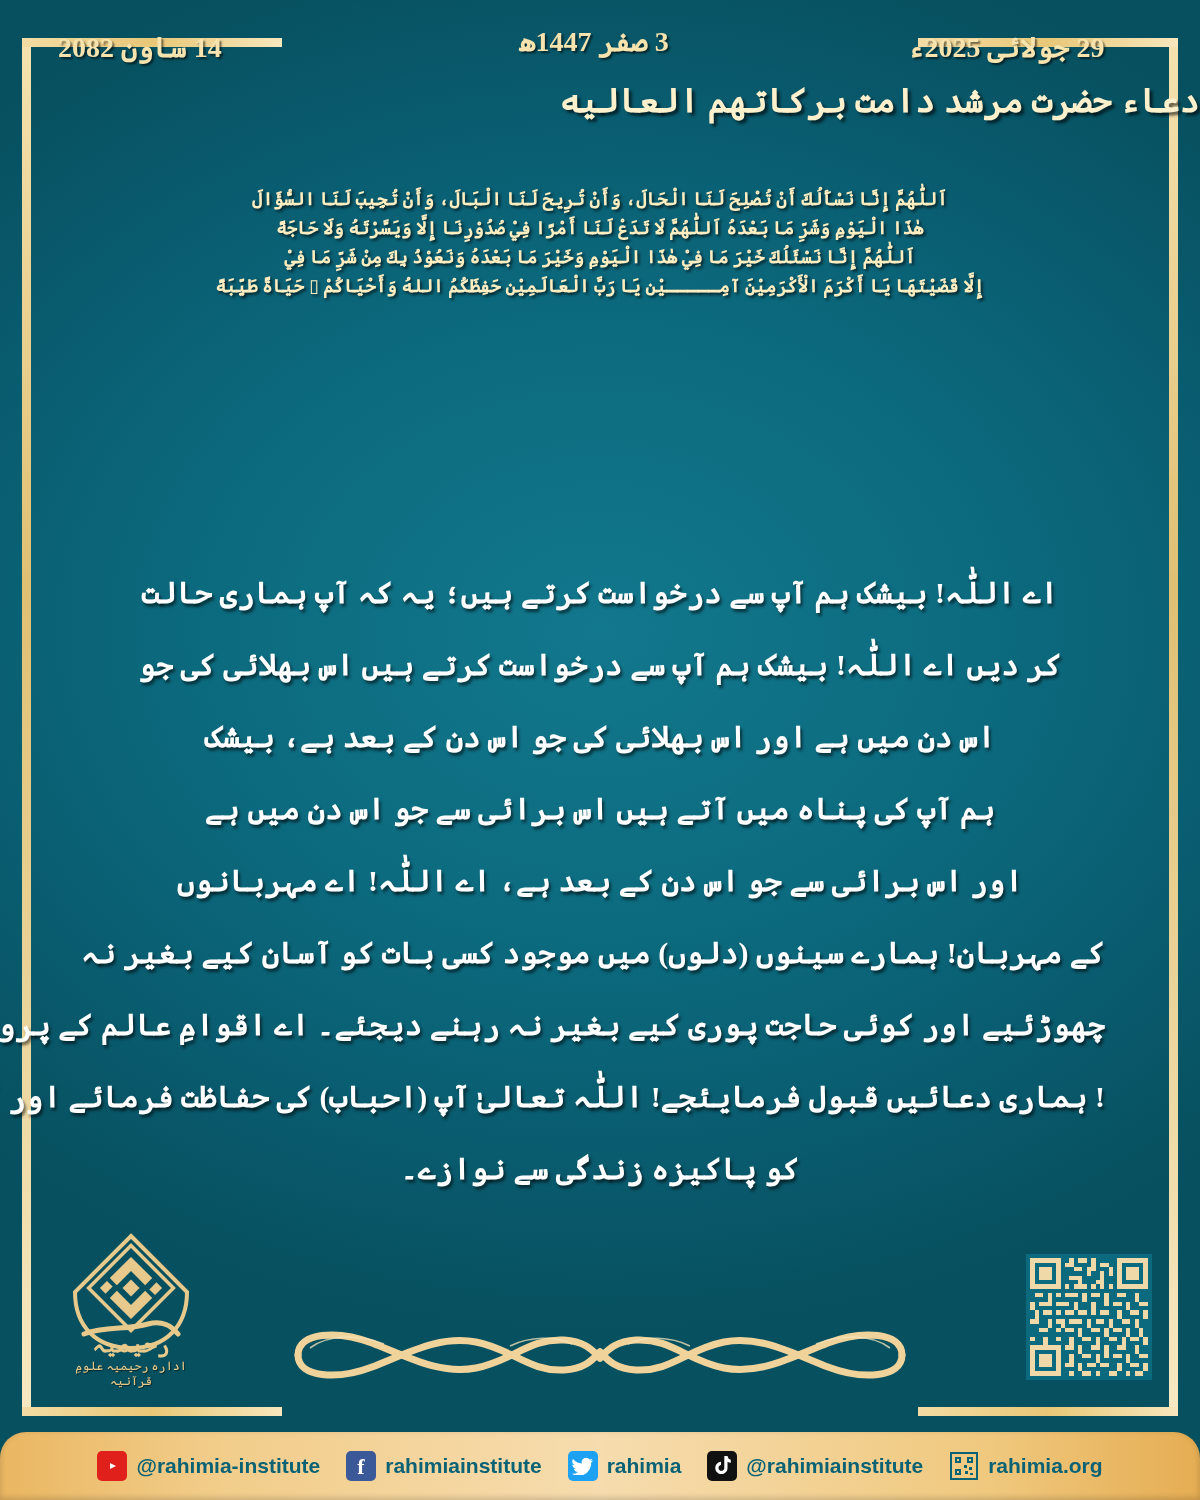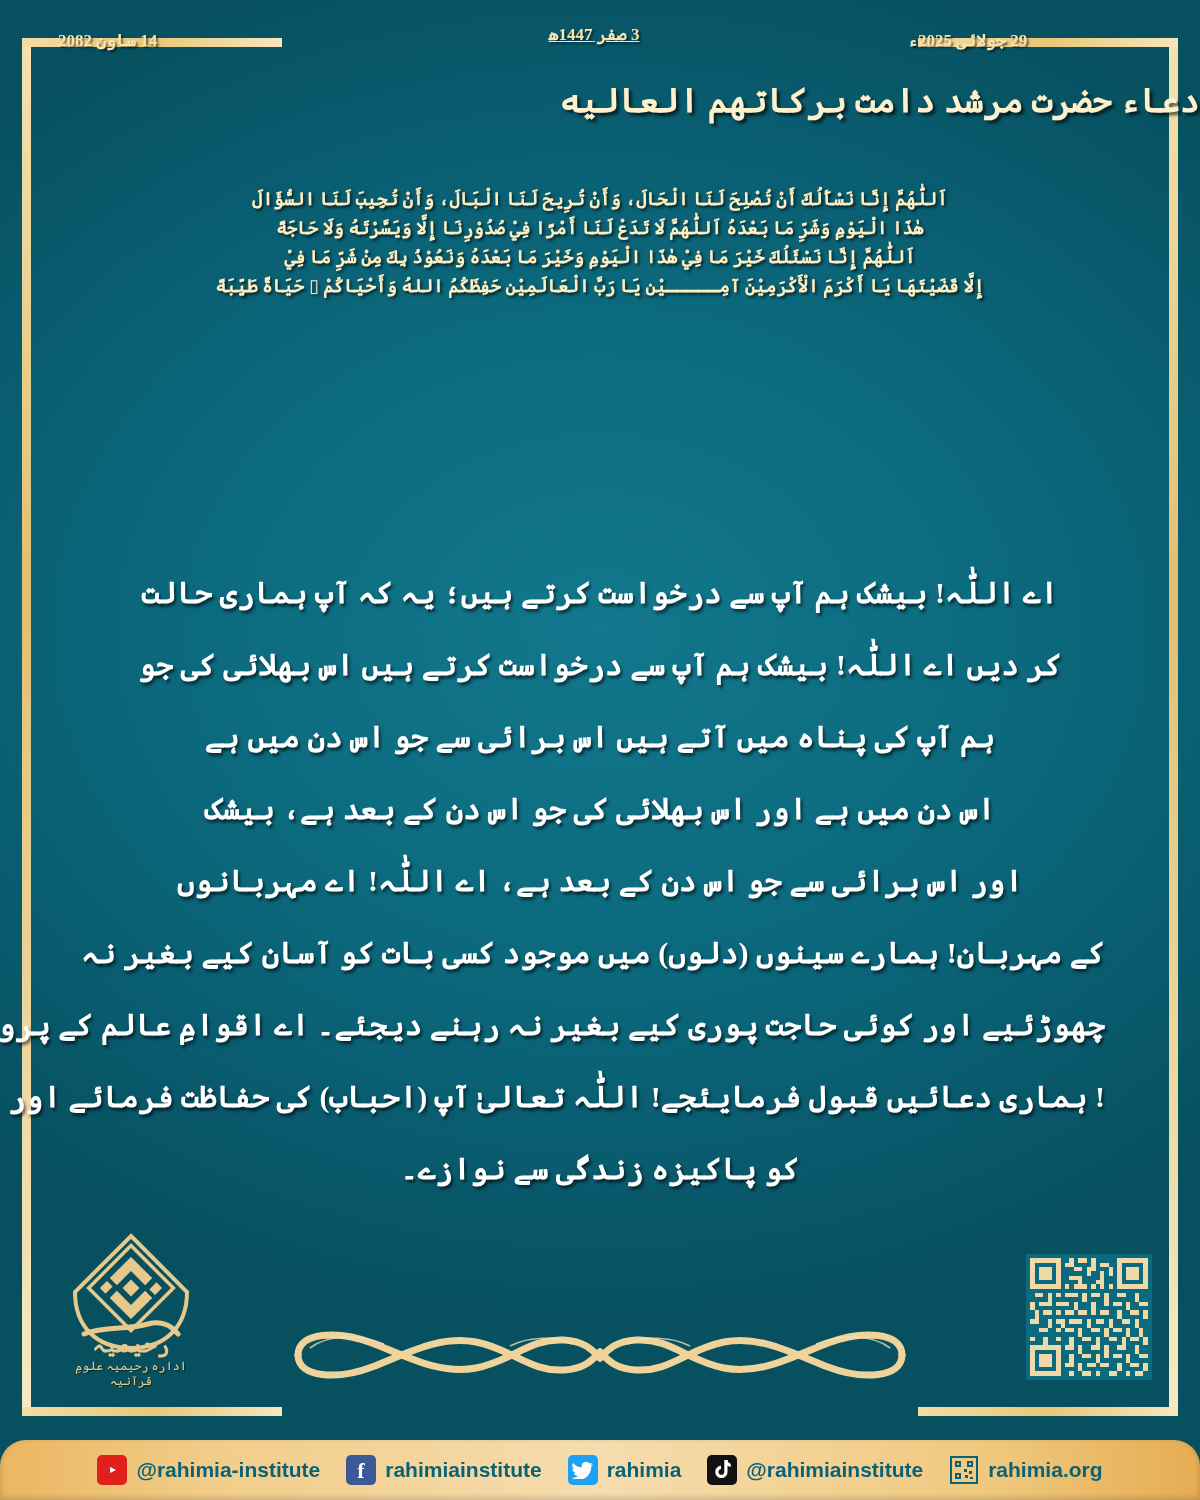--- a/index.html
+++ b/index.html
@@ -24,28 +24,28 @@
      background:linear-gradient(180deg,#f5e2b0,#dfbf72 40%,#f7e9c3);}
   .frame-top-left{left:22px;top:38px;width:260px;height:9px;}
   .frame-top-right{right:22px;top:38px;width:260px;height:9px;}
   .frame-bot-left{left:22px;bottom:84px;width:260px;height:9px;}
   .frame-bot-right{right:22px;bottom:84px;width:260px;height:9px;}
 
   
   .date{
     position:absolute;top:30px;
     font-family:"Liberation Serif","DejaVu Serif",serif;
-    font-size:17px;font-weight:700;
+    font-size:28px;font-weight:700;
     color:#f6e3ae;
     direction:rtl;white-space:nowrap;
     text-shadow:2px 2px 2px rgba(0,0,0,.55);
     line-height:1.25;
   }
   .date-left{left:58px;text-align:left;width:230px;}
-  .date-center{left:0;right:12px;margin:0 auto;text-align:center;top:24px;text-decoration:underline;}
+  .date-center{left:0;right:12px;margin:0 auto;text-align:center;top:24px;}
   .date-right{right:42px;text-align:left;width:250px;}
 
   
   .title{
     position:absolute;top:80px;left:0;right:0;
     direction:rtl;
     font-family:"Liberation Serif","DejaVu Serif",serif;
     font-size:34px;font-weight:700;
     color:#fdf1cd;
     text-shadow:3px 3px 3px rgba(0,0,0,.6);
@@ -97,21 +97,21 @@
   }
 
   
   .qr{position:absolute;right:48px;bottom:120px;width:126px;height:126px;}
 
   
   .ornament{position:absolute;left:0;right:0;bottom:108px;margin:0 auto;width:640px;height:74px;}
 
   
   .footer{
-    position:absolute;left:0;right:0;bottom:0;height:60px;
+    position:absolute;left:0;right:0;bottom:0;height:68px;
     background:linear-gradient(90deg,#eab762 0%,#f2cd8a 18%,#f6dcae 50%,#f0c97f 82%,#e5ad53 100%);
     border-top-left-radius:26px;border-top-right-radius:26px;
     display:flex;align-items:center;justify-content:center;
     gap:26px;
     box-shadow:0 -2px 6px rgba(0,0,0,.18) inset;
   }
   .social{
     display:flex;align-items:center;gap:9px;
     font-family:"Liberation Sans",sans-serif;
     font-size:21px;font-weight:600;color:#0b6275;white-space:nowrap;
@@ -149,22 +149,22 @@
   <div class="arabic-block">
     <div class="arabic-line l1">اَللّٰهُمَّ إِنَّا نَسْأَلُكَ أَنْ تُصْلِحَ لَنَا الْحَالَ، وَأَنْ تُرِيحَ لَنَا الْبَالَ، وَأَنْ تُجِيبَ لَنَا السُّؤَالَ</div>
     <div class="arabic-line l3">هٰذَا الْيَوْمِ وَشَرِّ مَا بَعْدَهُ اَللّٰهُمَّ لَا تَدَعْ لَنَا أَمْرًا فِيْ صُدُوْرِنَا إِلَّا وَيَسَّرْتَهُ وَلَا حَاجَةً</div>
     <div class="arabic-line l2">اَللّٰهُمَّ إِنَّا نَسْئَلُكَ خَيْرَ مَا فِيْ هٰذَا الْيَوْمِ وَخَيْرَ مَا بَعْدَهُ وَنَعُوْذُ بِكَ مِنْ شَرِّ مَا فِيْ</div>
     <div class="arabic-line l4">إِلَّا قَضَيْتَهَا يَا أَكْرَمَ الْأَكْرَمِيْنَ آمِـــــيْن يَا رَبَّ الْعَالَمِيْن حَفِظَكُمُ اللهُ وَأَحْيَاكُمْ ▯ حَيَاةً طَيِّبَةً</div>
   </div>
 
   <div class="urdu-block">
     <div class="urdu-line">اے اللّٰہ! بیشک ہم آپ سے درخواست کرتے ہیں؛ یہ کہ آپ ہماری حالت</div>
     <div class="urdu-line">کر دیں اے اللّٰہ! بیشک ہم آپ سے درخواست کرتے ہیں اس بھلائی کی جو</div>
+    <div class="urdu-line">اس دن میں ہے اور اس بھلائی کی جو اس دن کے بعد ہے، بیشک</div>
     <div class="urdu-line">ہم آپ کی پناہ میں آتے ہیں اس برائی سے جو اس دن میں ہے</div>
-    <div class="urdu-line">اس دن میں ہے اور اس بھلائی کی جو اس دن کے بعد ہے، بیشک</div>
     <div class="urdu-line">اور اس برائی سے جو اس دن کے بعد ہے، اے اللّٰہ! اے مہربانوں</div>
     <div class="urdu-line">کے مہربان! ہمارے سینوں (دلوں) میں موجود کسی بات کو آسان کیے بغیر نہ</div>
     <div class="urdu-line">چھوڑئیے اور کوئی حاجت پوری کیے بغیر نہ رہنے دیجئے۔ اے اقوامِ عالم کے پروردگار</div>
     <div class="urdu-line">! ہماری دعائیں قبول فرمایئجے! اللّٰہ تعالیٰ آپ (احباب) کی حفاظت فرمائے اور آپ</div>
     <div class="urdu-line">کو پاکیزہ زندگی سے نوازے۔</div>
   </div>
 
   <div class="logo">
     <svg width="150" height="140" viewBox="0 0 150 140" aria-hidden="true">
 

